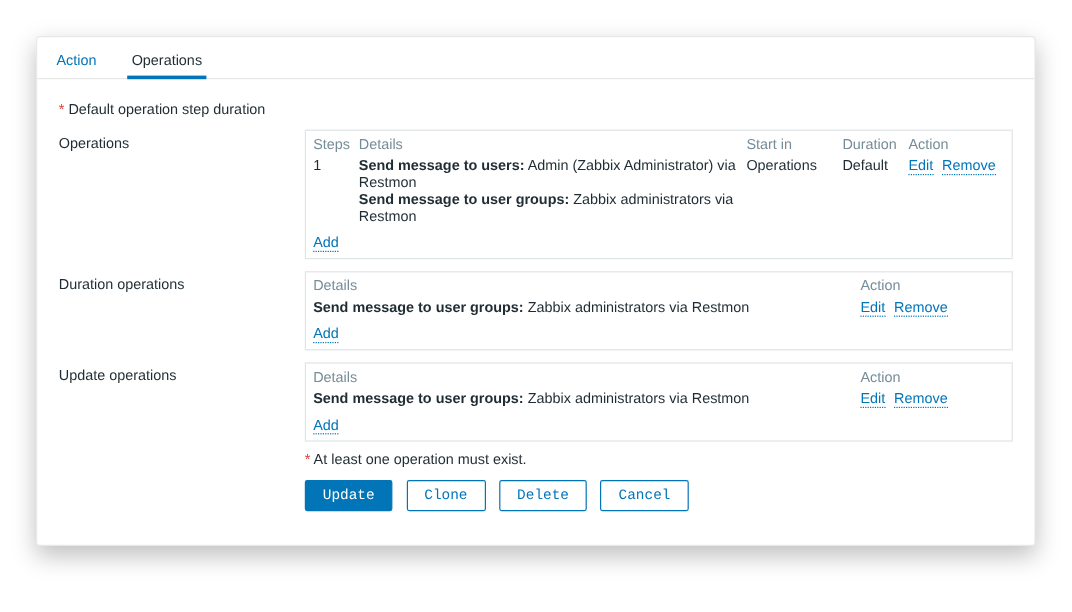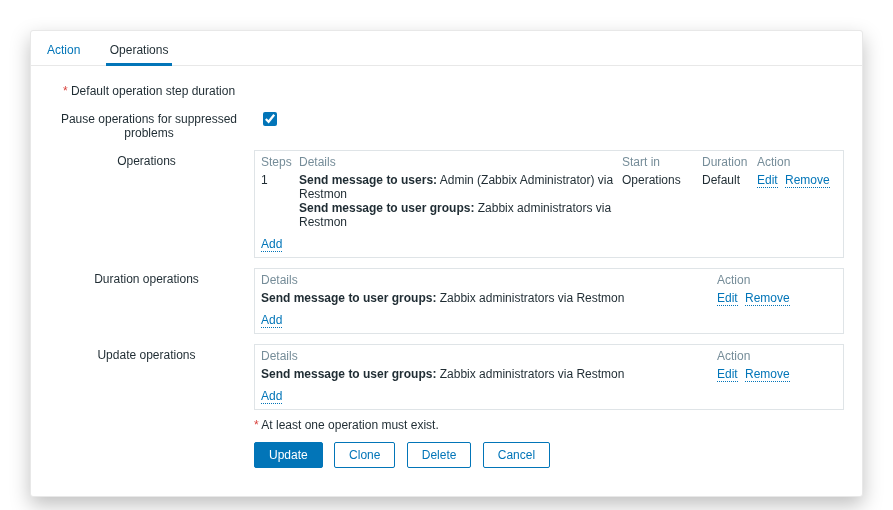--- a/index.html
+++ b/index.html
@@ -39,21 +39,21 @@
   .content {
     padding: 14px 18px 18px 18px;
   }
   .row {
     display: flex;
     align-items: flex-start;
     margin-bottom: 10px;
   }
   .label {
     width: 210px;
-    text-align: center;
+    text-align: left;
     padding-right: 10px;
     padding-top: 4px;
     color: #1f2c33;
   }
   .req::before {
     content: "* ";
     color: #d9433d;
   }
   .value { flex: 1; }
   input[type=text] {
@@ -110,20 +110,21 @@
   .btn {
     display: inline-block;
     padding: 5px 14px;
     border: 1px solid #0275b8;
     background: #fff;
     color: #0275b8;
     font-size: 12px;
     margin-right: 8px;
     cursor: pointer;
     border-radius: 2px;
+    font-family: Liberation Mono, monospace;
   }
   .btn.primary {
     background: #0275b8;
     color: #fff;
   }
   .bold { font-weight: bold; }
 </style>
 </head>
 <body>
 
@@ -133,26 +134,20 @@
     <a>Action</a>
     <a class="active">Operations</a>
   </div>
 
   <div class="content">
 
     <div class="row">
       <div class="label req">Default operation step duration</div>
     </div>
 
-    <div class="row">
-      <div class="label">Pause operations for suppressed problems</div>
-      <div class="value">
-        <input type="checkbox" checked="" style="">
-      </div>
-    </div>
 
     <div class="row">
       <div class="label">Operations</div>
       <div class="value">
         <div class="opbox">
           <div class="opheader">
             <div class="col-steps">Steps</div>
             <div class="col-details">Details</div>
             <div class="col-startin">Start in</div>
             <div class="col-duration">Duration</div>

